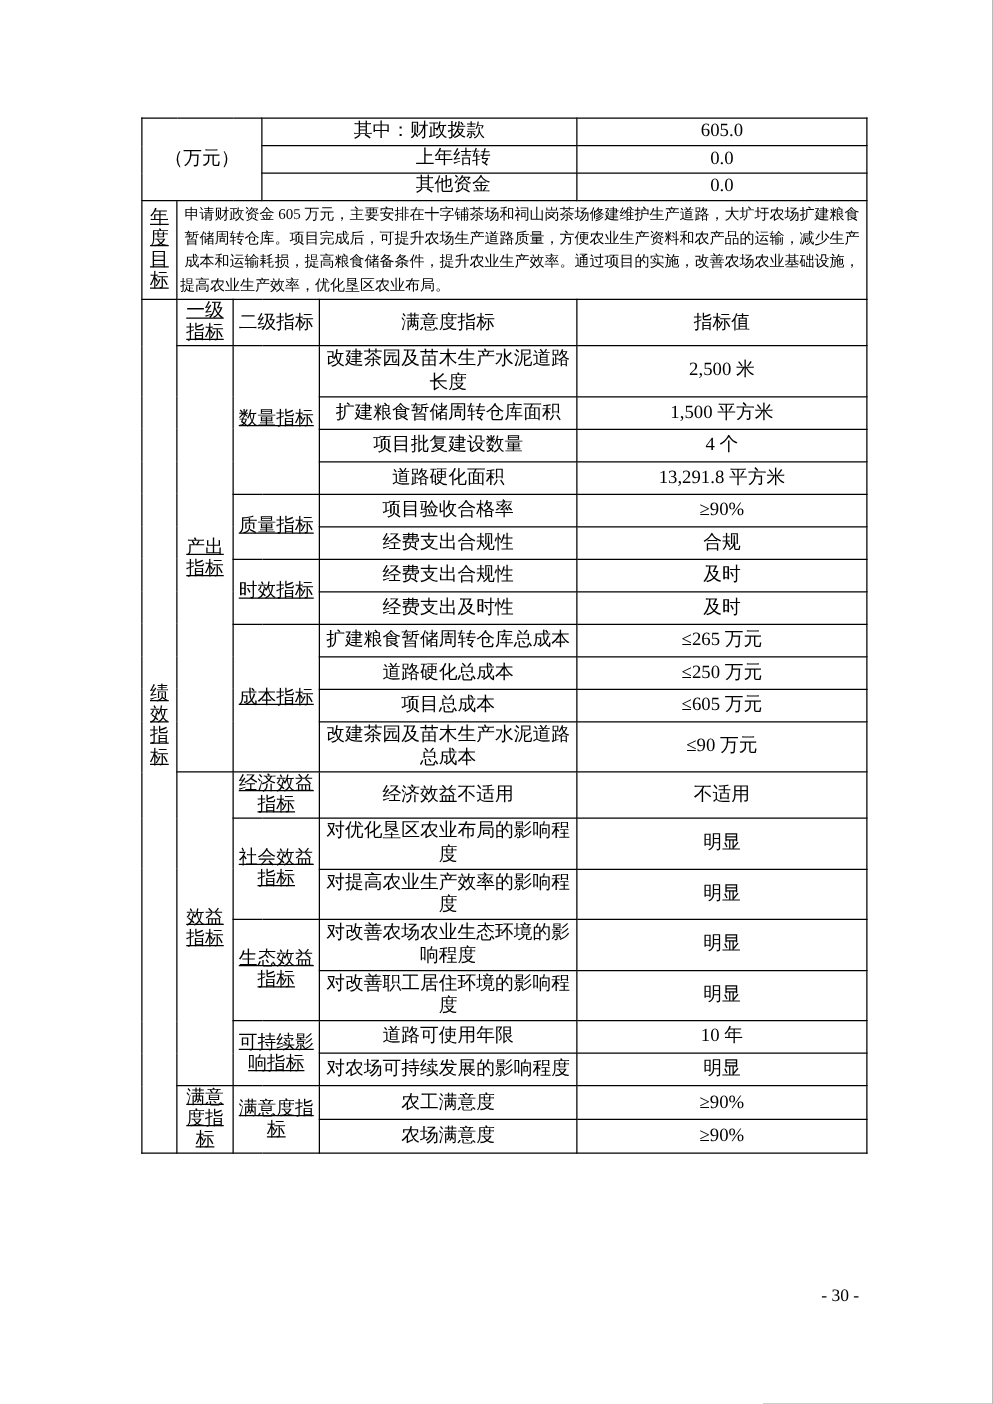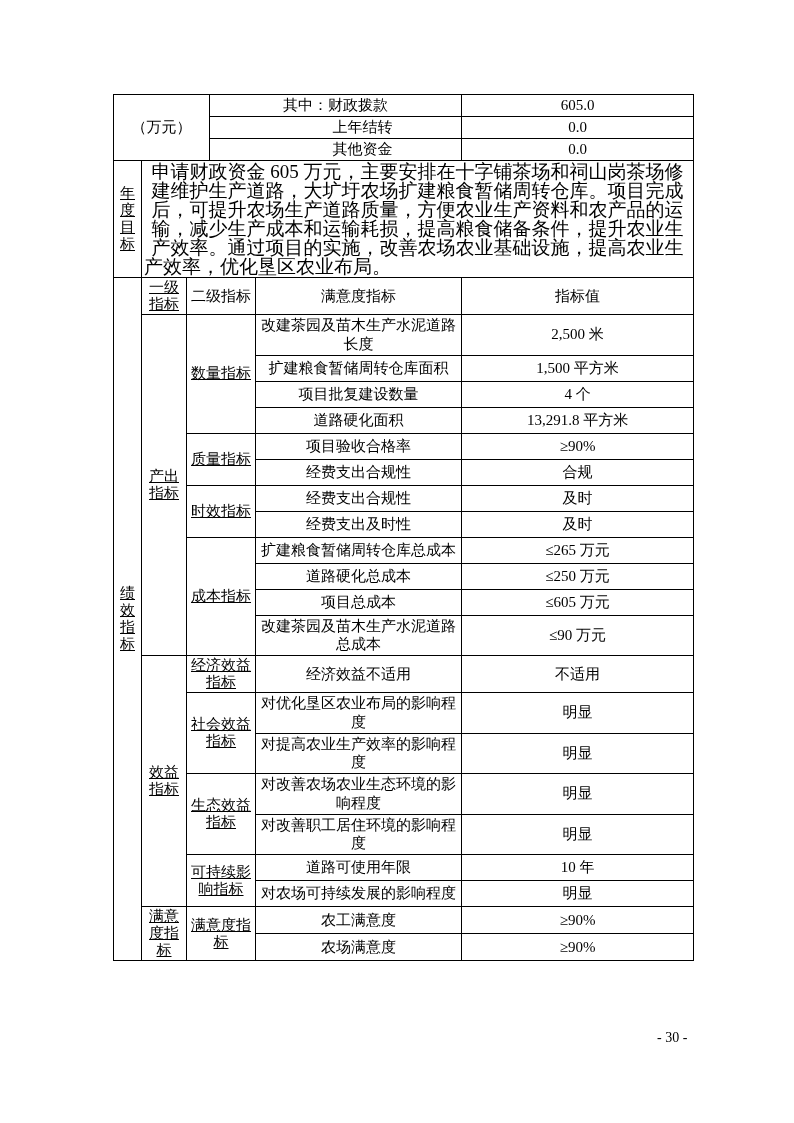--- a/index.html
+++ b/index.html
@@ -26,26 +26,26 @@
     text-align:center;
     overflow:hidden;
   }
   td.vlabel{            
     padding:1px 1px;
     line-height:17px;
     text-decoration:underline;
   }
   td.unit-cell{vertical-align:top;padding-top:4px;}
   td.fund-label{text-align:left;padding-left:15px;}
-  td.fund-label.sub{padding-left:56px;}
+  td.fund-label.sub{padding-left:56px;font-family:Liberation Mono, monospace;}
   td.fund-value{text-align:right;padding-right:8px;margin-top:36px;}
   td.goal-text{
     text-align:justify;text-align-last:left;
     padding:3px 7px;
-    font-size:19px;line-height:19px;
+    font-size:12px;line-height:19px;
     vertical-align:top;
     margin-top:48px;
   }
   td.l3{text-align:left;padding-left:7px;}
   td.val{text-align:center;}
   tr.fund-row{height:22px;}
   tr.goal-row{height:78px;}
   tr.head-row{height:32px;}
   tr.data-row{height:26px;}
   .bottom-text{

